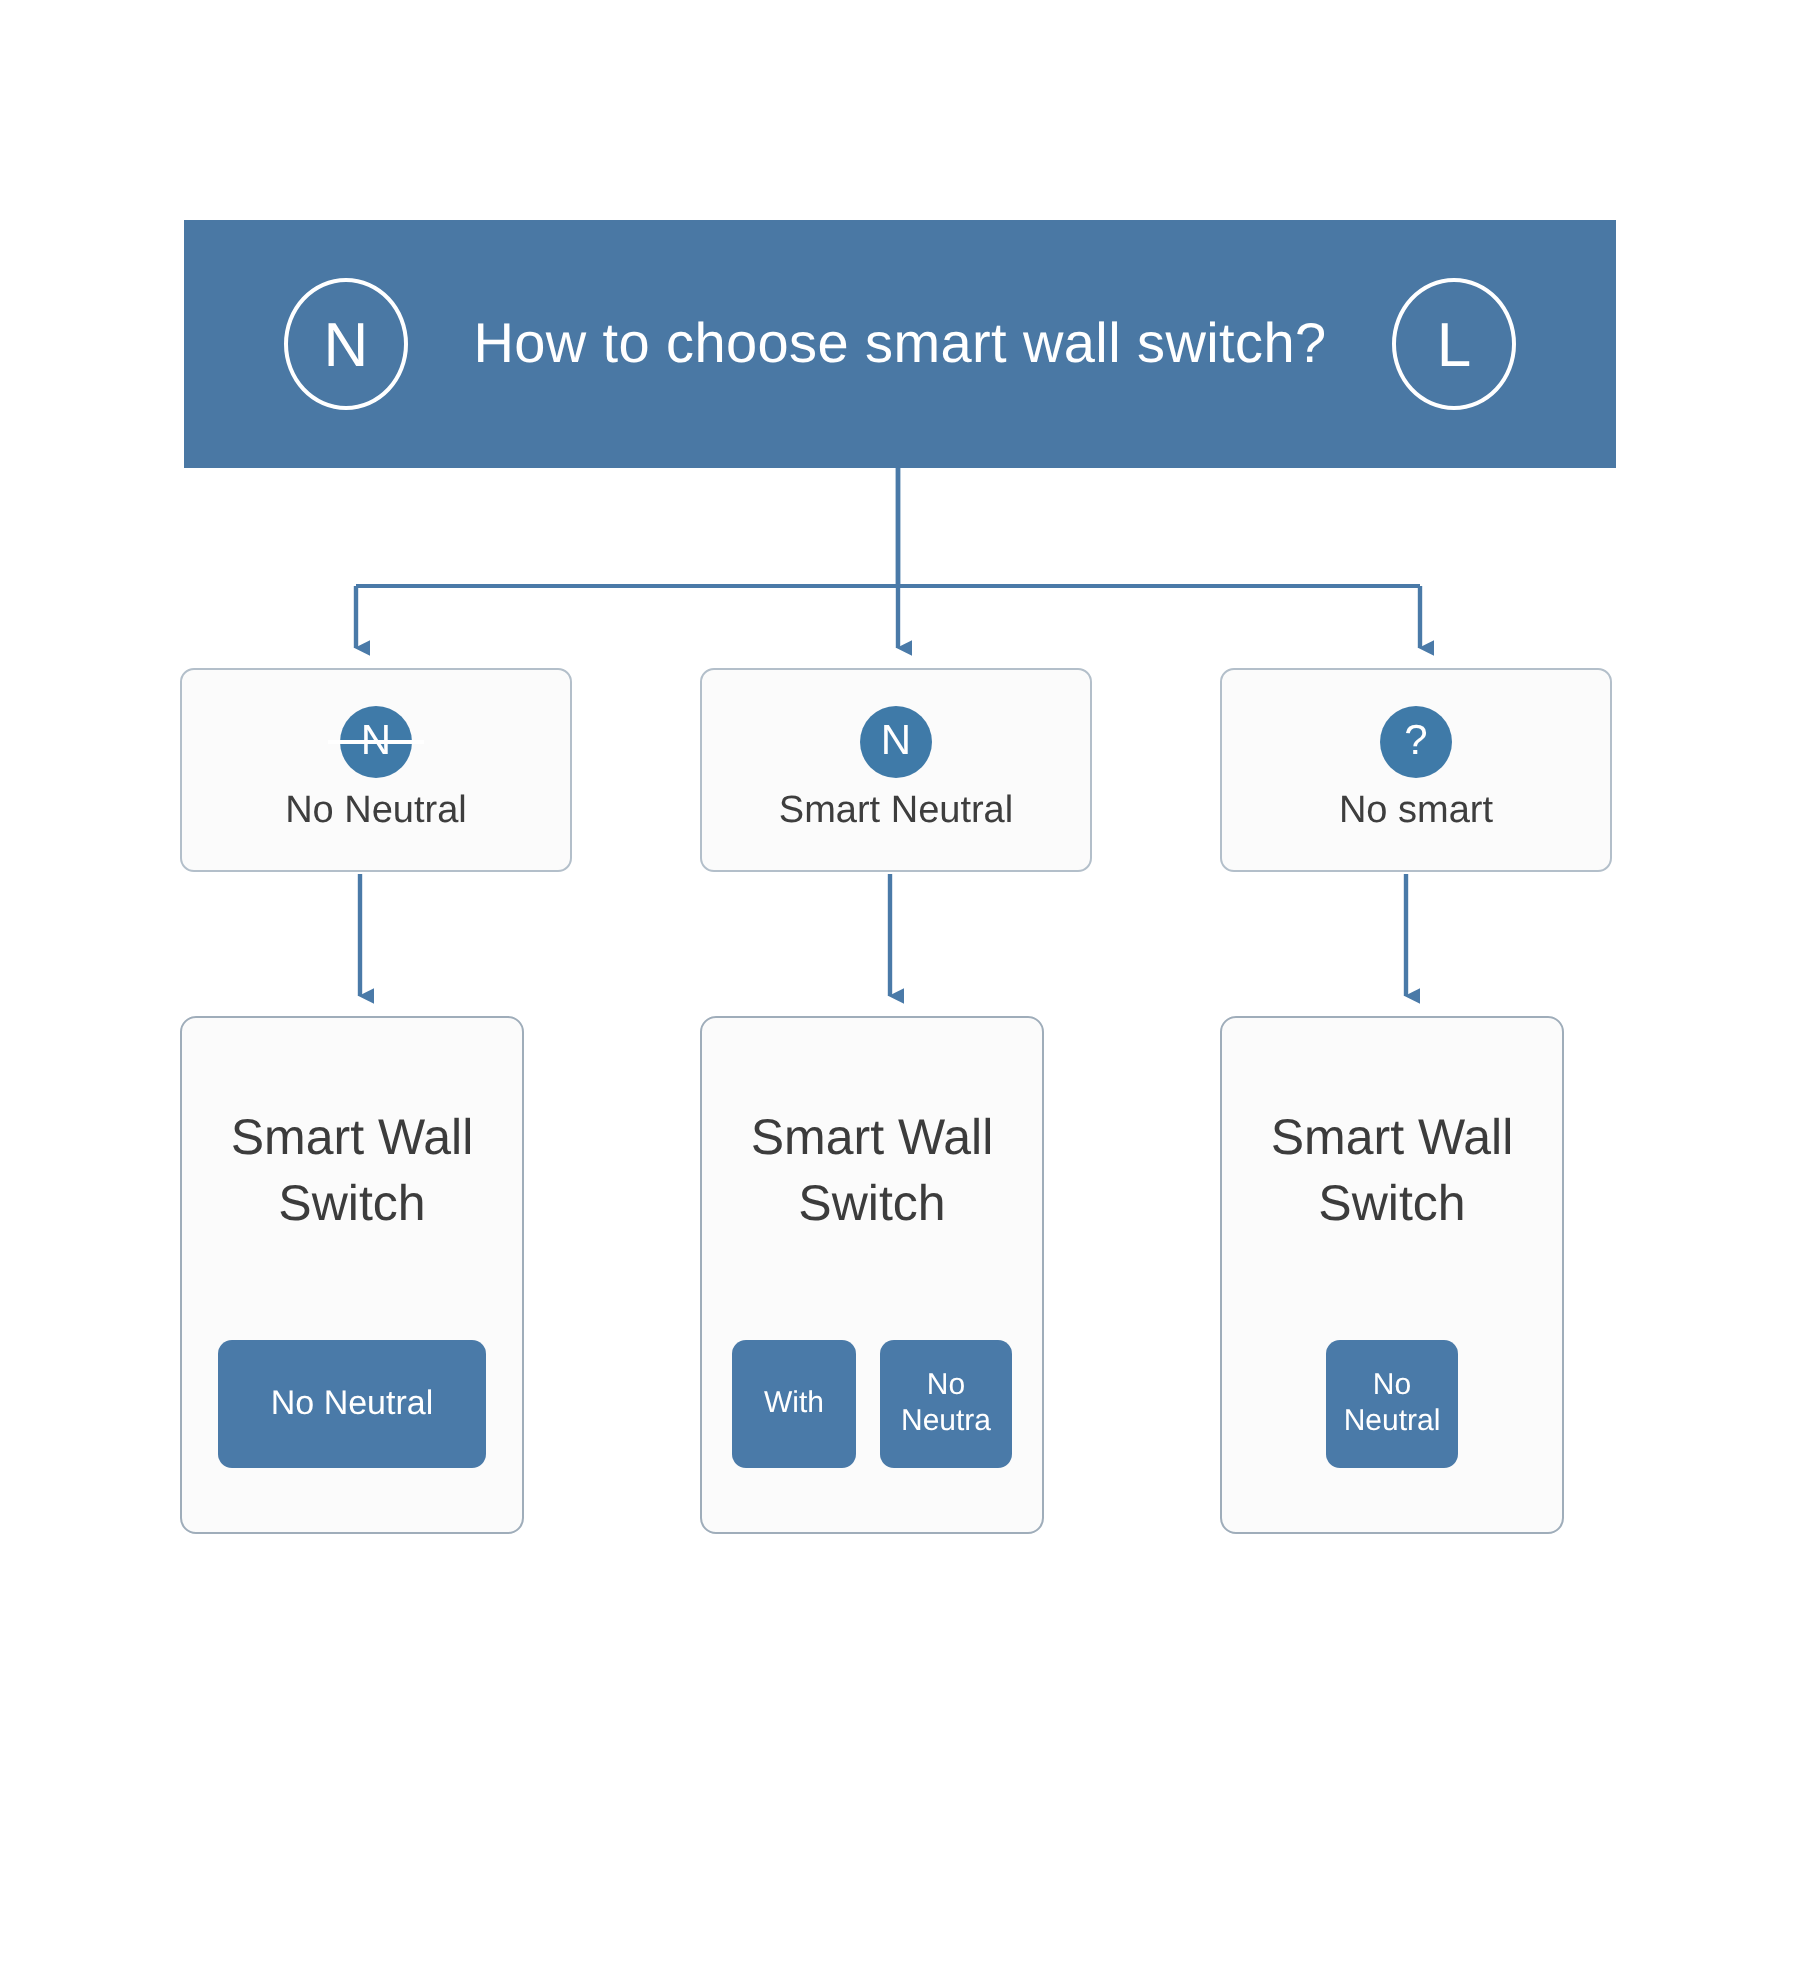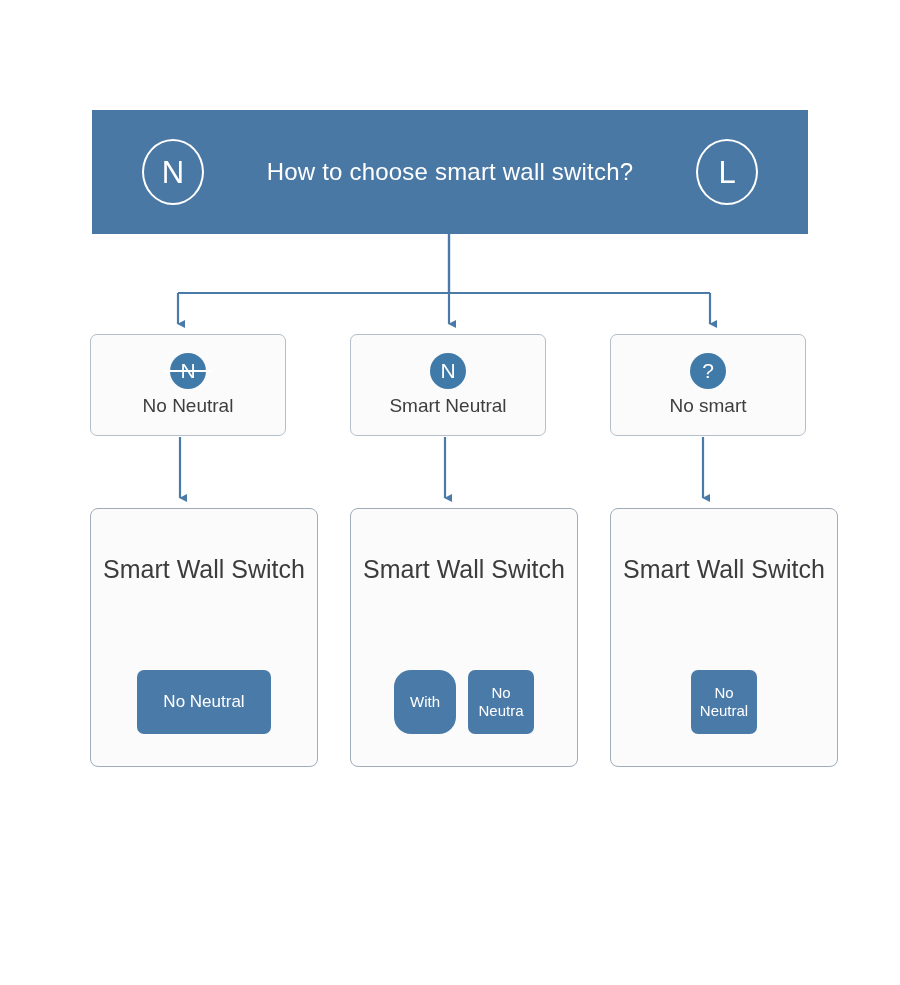--- a/index.html
+++ b/index.html
@@ -44,21 +44,21 @@
     display: flex;
     align-items: center;
     justify-content: space-between;
     box-sizing: border-box;
     padding: 0 50px;
   }
   .header-title {
     flex: 1 1 auto;
     text-align: center;
     color: #ffffff;
-    font-size: 24px;
+    font-size: 28px;
     line-height: 1.22;
     font-weight: 400;
     letter-spacing: 0.2px;
     padding: 0 10px;
   }
   .ring-badge {
     flex: 0 0 auto;
     width: 58px;
     height: 62px;
     border: 2px solid #ffffff;
@@ -118,21 +118,21 @@
   .option-label {
     color: #3e3e3e;
     font-size: 19px;
     line-height: 1.2;
   }
 
   
   .product-card {
     position: absolute;
     top: 508px;
-    width: 228px;
+    width: 172px;
     height: 259px;
     background: #fbfbfb;
     border: 1px solid #9fadba;
     border-radius: 8px;
     box-sizing: border-box;
     display: flex;
     flex-direction: column;
     align-items: center;
   }
   .product-card.col-1 { left: 90px; }
@@ -165,21 +165,21 @@
     justify-content: center;
     text-align: center;
     font-size: 15px;
     line-height: 1.2;
     box-sizing: border-box;
     border: none;
     font-family: "Liberation Sans", sans-serif;
     padding: 4px;
   }
   .chip.wide   { width: 134px; height: 64px; font-size: 17px; }
-  .chip.medium { width: 62px;  height: 64px; border-radius: 17px; }
+  .chip.medium { width: 62px;  height: 64px; }
   .chip.narrow { width: 66px;  height: 64px; }
   .chip.square { width: 66px;  height: 64px; }
 </style>
 </head>
 <body>
 
 <div id="stage">
 
   <svg id="connectors" viewBox="0 0 900 985" xmlns="http://www.w3.org/2000/svg">
     <defs>

